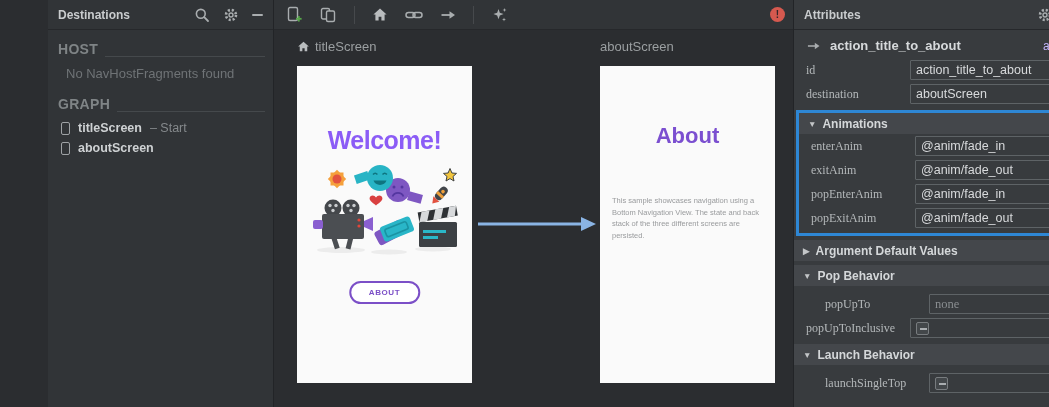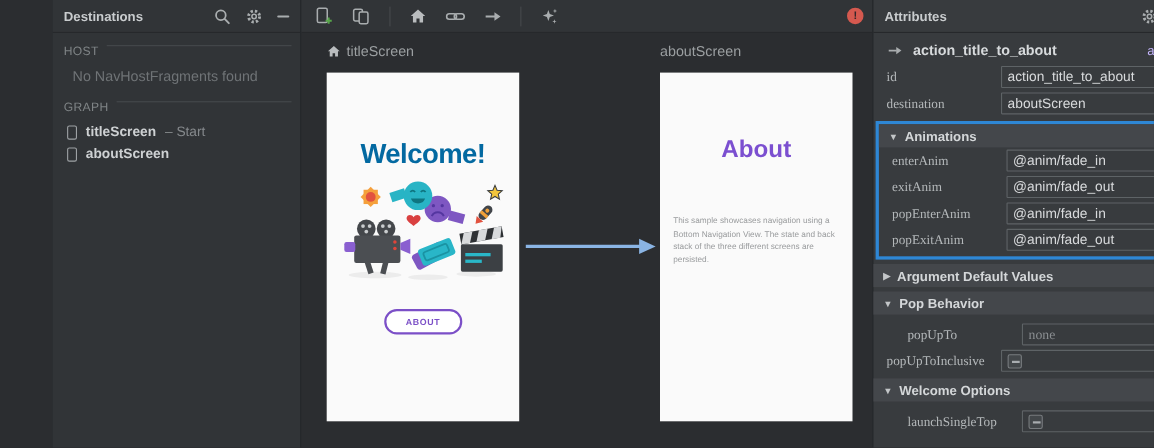--- a/index.html
+++ b/index.html
@@ -19,23 +19,23 @@
   .panel-title { font-size:12px; font-weight:bold; color:#c9ccce; flex:1; }
   .hicons { display:flex; align-items:center; gap:13px; }
   .minus-glyph { width:11px; height:2px; background:#a9adaf; border-radius:1px; }
 
   
   .destinations {
     position:absolute; left:0; top:0; width:226px; height:407px;
     background:#313437; border-right:1px solid #222427;
   }
   .group-label {
-    display:flex; align-items:flex-start; gap:7px;
+    display:flex; align-items:flex-end; gap:7px;
     margin:11px 8px 0 10px;
-    font-size:11px; font-weight:normal; color:#7f8486; letter-spacing:.3px;
+    font-size:14px; font-weight:bold; color:#7f8486; letter-spacing:.3px;
   }
   .group-label .rule { flex:1; height:1px; background:#45494c; }
   .empty-msg { padding:9px 0 4px 18px; font-size:13px; color:#6f7376; }
   .dest-list { margin-top:6px; }
   .dest-item {
     display:flex; align-items:center; gap:8px;
     padding:3px 8px 3px 13px; cursor:default;
   }
   .screen-glyph {
     width:9px; height:13px; border:1.4px solid #9ea2a5; border-radius:2px; flex:none;
@@ -62,21 +62,21 @@
     position:absolute; top:9px; display:flex; align-items:center; gap:5px;
     font-size:13px; color:#9b9fa1;
   }
   .phone {
     position:absolute; top:36px; width:175px; height:317px; background:#fafafa;
   }
   .phone-title { left:23px; }
   .phone-about { left:326px; }
   .welcome {
     margin-top:60px; text-align:center;
-    font-size:25px; font-weight:bold; color:#0369a1; letter-spacing:-.5px;
+    font-size:25px; font-weight:bold; color:#8b5cf6; letter-spacing:-.5px;
   }
   .illustration { display:block; margin:8px auto 0; }
   .about-btn {
     position:absolute; left:50%; bottom:79px; transform:translateX(-50%);
     border:2px solid #7b4fc7; border-radius:12px; background:#ffffff;
     color:#7b4fc7; font-family:"Liberation Sans",sans-serif;
     font-size:8px; font-weight:bold; letter-spacing:.6px;
     padding:5px 18px;
   }
   .about-heading {
@@ -405,21 +405,21 @@
     <div class="field-row">
       <label>popUpToInclusive</label>
       <div class="tfield">
         <span class="checkbox"></span>
       </div>
       <span class="pill"></span>
     </div>
 
     <div class="section-header">
       <span class="tri">▼</span>
-      <span>Welcome Options</span>
+      <span>Launch Behavior</span>
     </div>
     <div class="field-row mt6">
       <label>launchSingleTop</label>
       <div class="tfield">
         <span class="checkbox"></span>
       </div>
       <span class="pill"></span>
     </div>
   </aside>
 </div>

